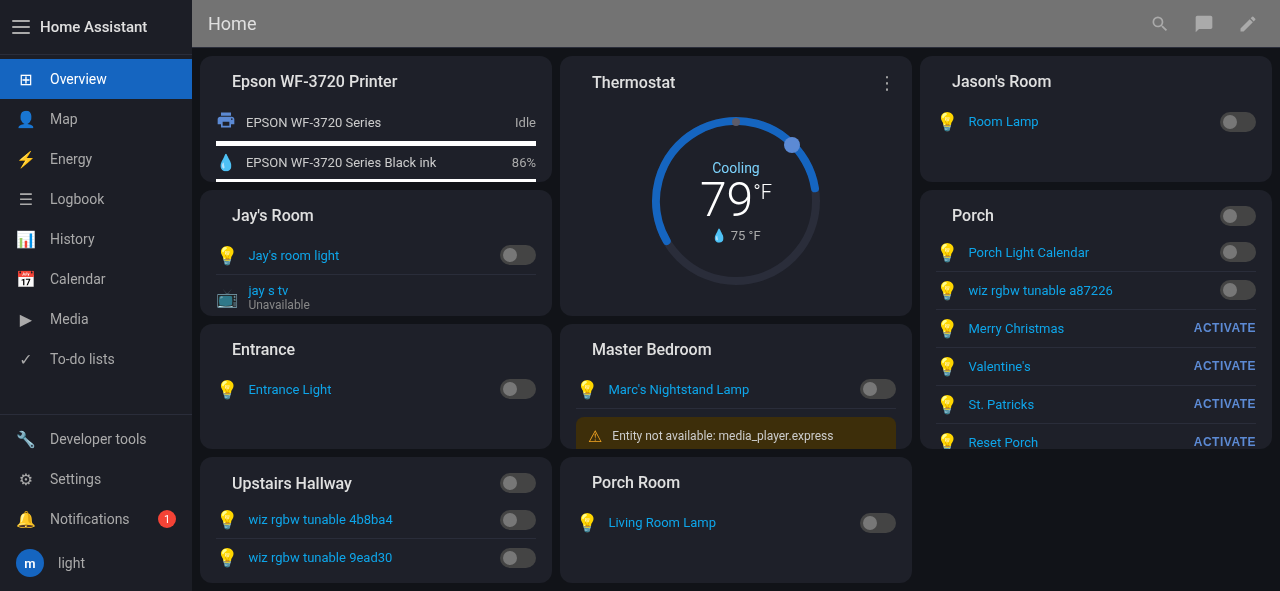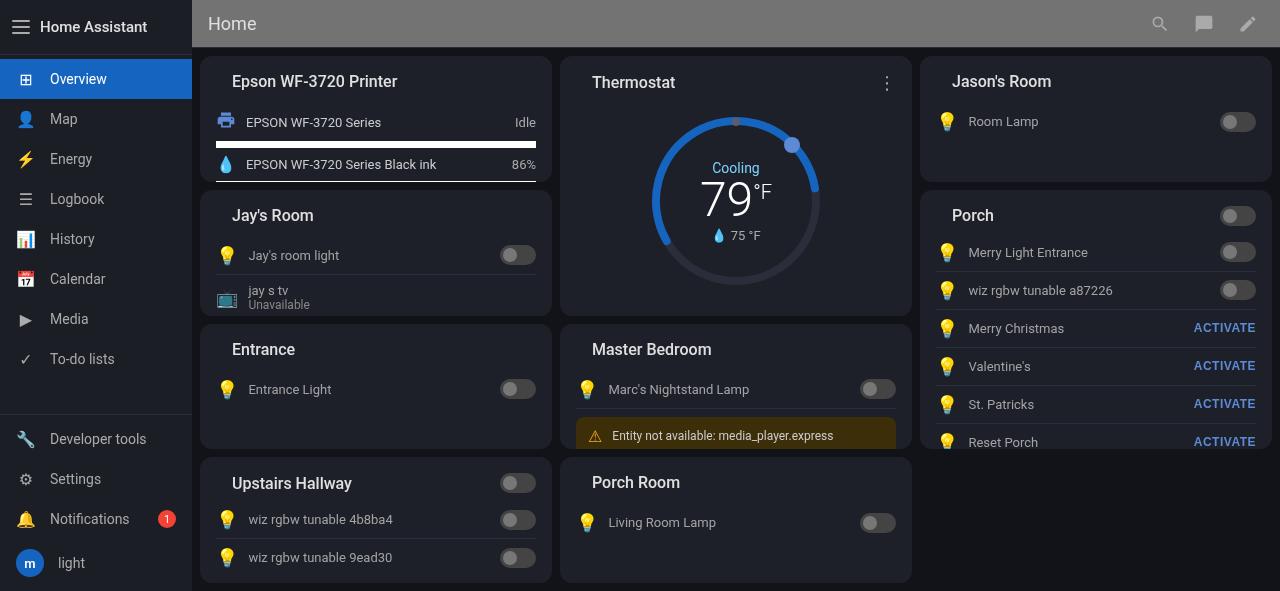--- a/index.html
+++ b/index.html
@@ -131,21 +131,21 @@
     .card-title {
       font-size: 16px; font-weight: 500; color: #e0e0e0;
       margin-bottom: 12px;
       margin-left: 16px;
     }
 
     
     .printer-row {
       display: flex; align-items: center; justify-content: space-between;
       padding: 7px 0;
-      border-bottom: 7px solid #ffffff;
+      border-bottom: 5px solid #ffffff;
     }
     .printer-row:last-child { border-bottom: none; }
     .printer-row-left {
       display: flex; align-items: center; gap: 10px;
     }
     .printer-icon { color: #5c8ad4; font-size: 18px; }
     .ink-icon { color: #5c8ad4; font-size: 16px; }
     .printer-label { font-size: 13px; color: #ccc; }
     .printer-value { font-size: 13px; color: #aaa; }
 
@@ -183,21 +183,21 @@
     }
     .thermostat-target .drop-icon { color: #5c8ad4; }
 
     
     .light-row {
       display: flex; align-items: center; padding: 8px 0;
       border-bottom: 1px solid #2a2d3a;
     }
     .light-row:last-child { border-bottom: none; }
     .light-bulb-icon { color: #555; font-size: 18px; margin-right: 10px; }
-    .light-label { flex: 1; font-size: 13px; color: #a3a3a3; }
+    .light-label { flex: 1; font-size: 13px; color: #0ea5e9; }
     .light-sub { font-size: 12px; color: #888; }
     .toggle {
       width: 36px; height: 20px;
       background: #444;
       border-radius: 10px;
       position: relative;
       cursor: pointer;
       flex-shrink: 0;
     }
     .toggle::after {
@@ -408,21 +408,21 @@
       </div>
     </div>
 
     <div class="card" style="grid-row: span 2;">
       <div class="porch-header">
         <span class="card-title" style="margin-bottom:0;">Porch</span>
         <div class="toggle"></div>
       </div>
       <div class="light-row">
         <span class="light-bulb-icon">💡</span>
-        <span class="light-label">Merry Light Entrance</span>
+        <span class="light-label">Porch Light Calendar</span>
         <div class="toggle"></div>
       </div>
       <div class="light-row">
         <span class="light-bulb-icon">💡</span>
         <span class="light-label">wiz rgbw tunable a87226</span>
         <div class="toggle"></div>
       </div>
       <div class="light-row">
         <span class="light-bulb-icon">💡</span>
         <span class="light-label">Merry Christmas</span>

